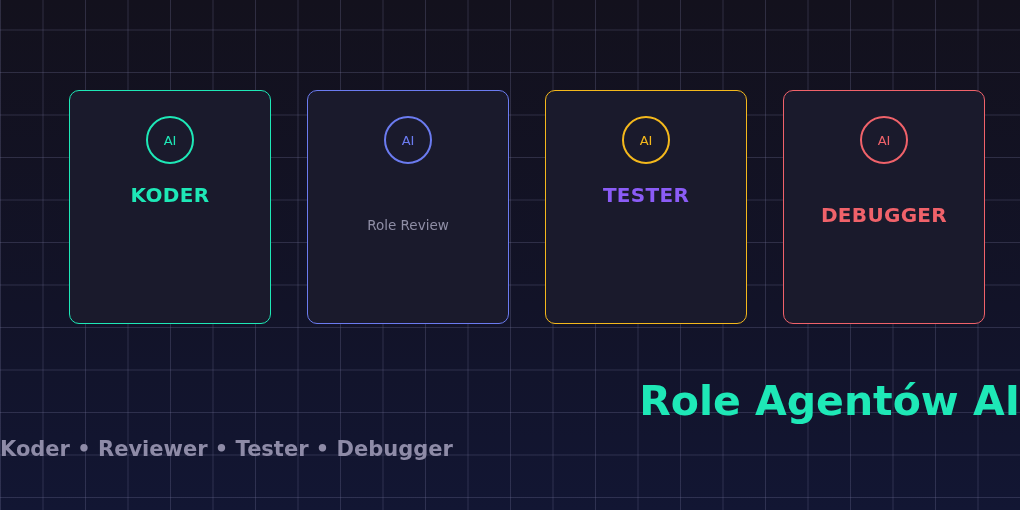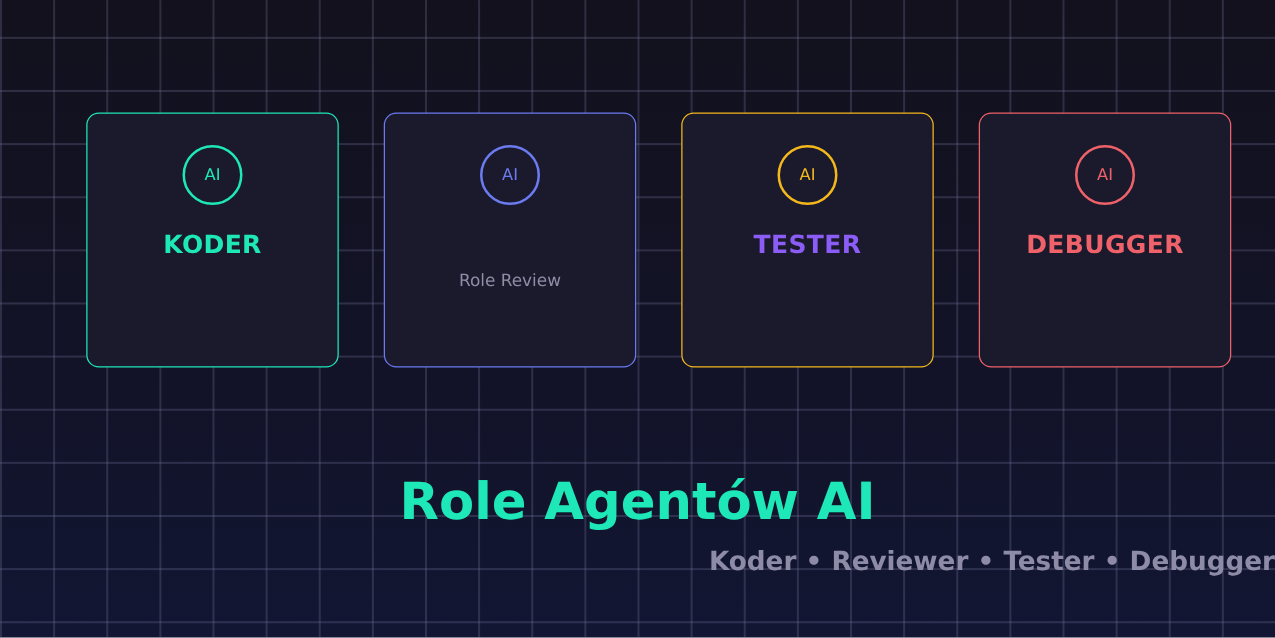--- a/index.html
+++ b/index.html
@@ -10,45 +10,45 @@
   }
   .grid {
     position: absolute; inset: 0;
     background-image:
       linear-gradient(to right, rgba(120,120,160,0.28) 1.2px, transparent 1.2px),
       linear-gradient(to bottom, rgba(120,120,160,0.28) 1.2px, transparent 1.2px);
     background-size: 42.5px 42.5px;
     background-position: 0 29.5px;
   }
   .card {
-    position: absolute; top: 90px; width: 202px; height: 204px;
+    position: absolute; top: 90px; width: 202px; height: 234px;
     border: 1.5px solid; border-radius: 10px;
     background: #1a1a2c;
     box-sizing: border-box;
   }
   .badge {
     position: absolute; left: 50%; top: 25px; transform: translateX(-50%);
     width: 48px; height: 48px; border-radius: 50%; border: 2px solid;
     box-sizing: border-box; display: flex; align-items: center; justify-content: center;
     font-size: 13px;
   }
   .role {
     position: absolute; top: 92px; left: 0; right: 0; text-align: center;
     font-weight: bold; font-size: 20px; letter-spacing: 0.3px;
   }
   .desc {
     position: absolute; top: 126px; left: 0; right: 0; text-align: center;
     font-size: 13.5px; color: #8f8ea6;
   }
   .title {
-    position: absolute; top: 377px; left: 0; right: 0; text-align: center;
+    position: absolute; top: 377px; left: 0; right: 0; text-align: right;
     font-weight: bold; font-size: 41px; color: #1ee8b7;
   }
   .subtitle {
-    position: absolute; top: 437px; left: 0; right: 0; text-align: right;
+    position: absolute; top: 437px; left: 0; right: 0; text-align: left;
     font-weight: bold; font-size: 21px; color: #8e8ba7;
   }
 </style>
 </head>
 <body>
 
 <div class="grid"></div>
 
 <div class="card" style="left: 69px; border-color: rgb(30, 232, 183);">
   <div class="badge" style="border-color: rgb(30, 232, 183); color: rgb(30, 232, 183);">AI</div>
@@ -60,17 +60,17 @@
   <div class="desc">Role Review</div>
 </div>
 
 <div class="card" style="left: 545px; border-color: rgb(244, 184, 28);">
   <div class="badge" style="border-color: rgb(244, 184, 28); color: rgb(244, 184, 28);">AI</div>
   <div class="role" style="color: #8b5cf6;">TESTER</div>
 </div>
 
 <div class="card" style="left: 783px; border-color: rgb(240, 98, 106);">
   <div class="badge" style="border-color: rgb(240, 98, 106); color: rgb(240, 98, 106);">AI</div>
-  <div class="role" style="color: rgb(240, 98, 106);">DEBUGGER</div>
+  <div class="role" style="color: rgb(240, 98, 106); margin-top: 20px;">DEBUGGER</div>
 </div>
 
 <div class="title">Role Agentów AI</div>
 <div class="subtitle">Koder • Reviewer • Tester • Debugger</div>
 
 </body></html>

